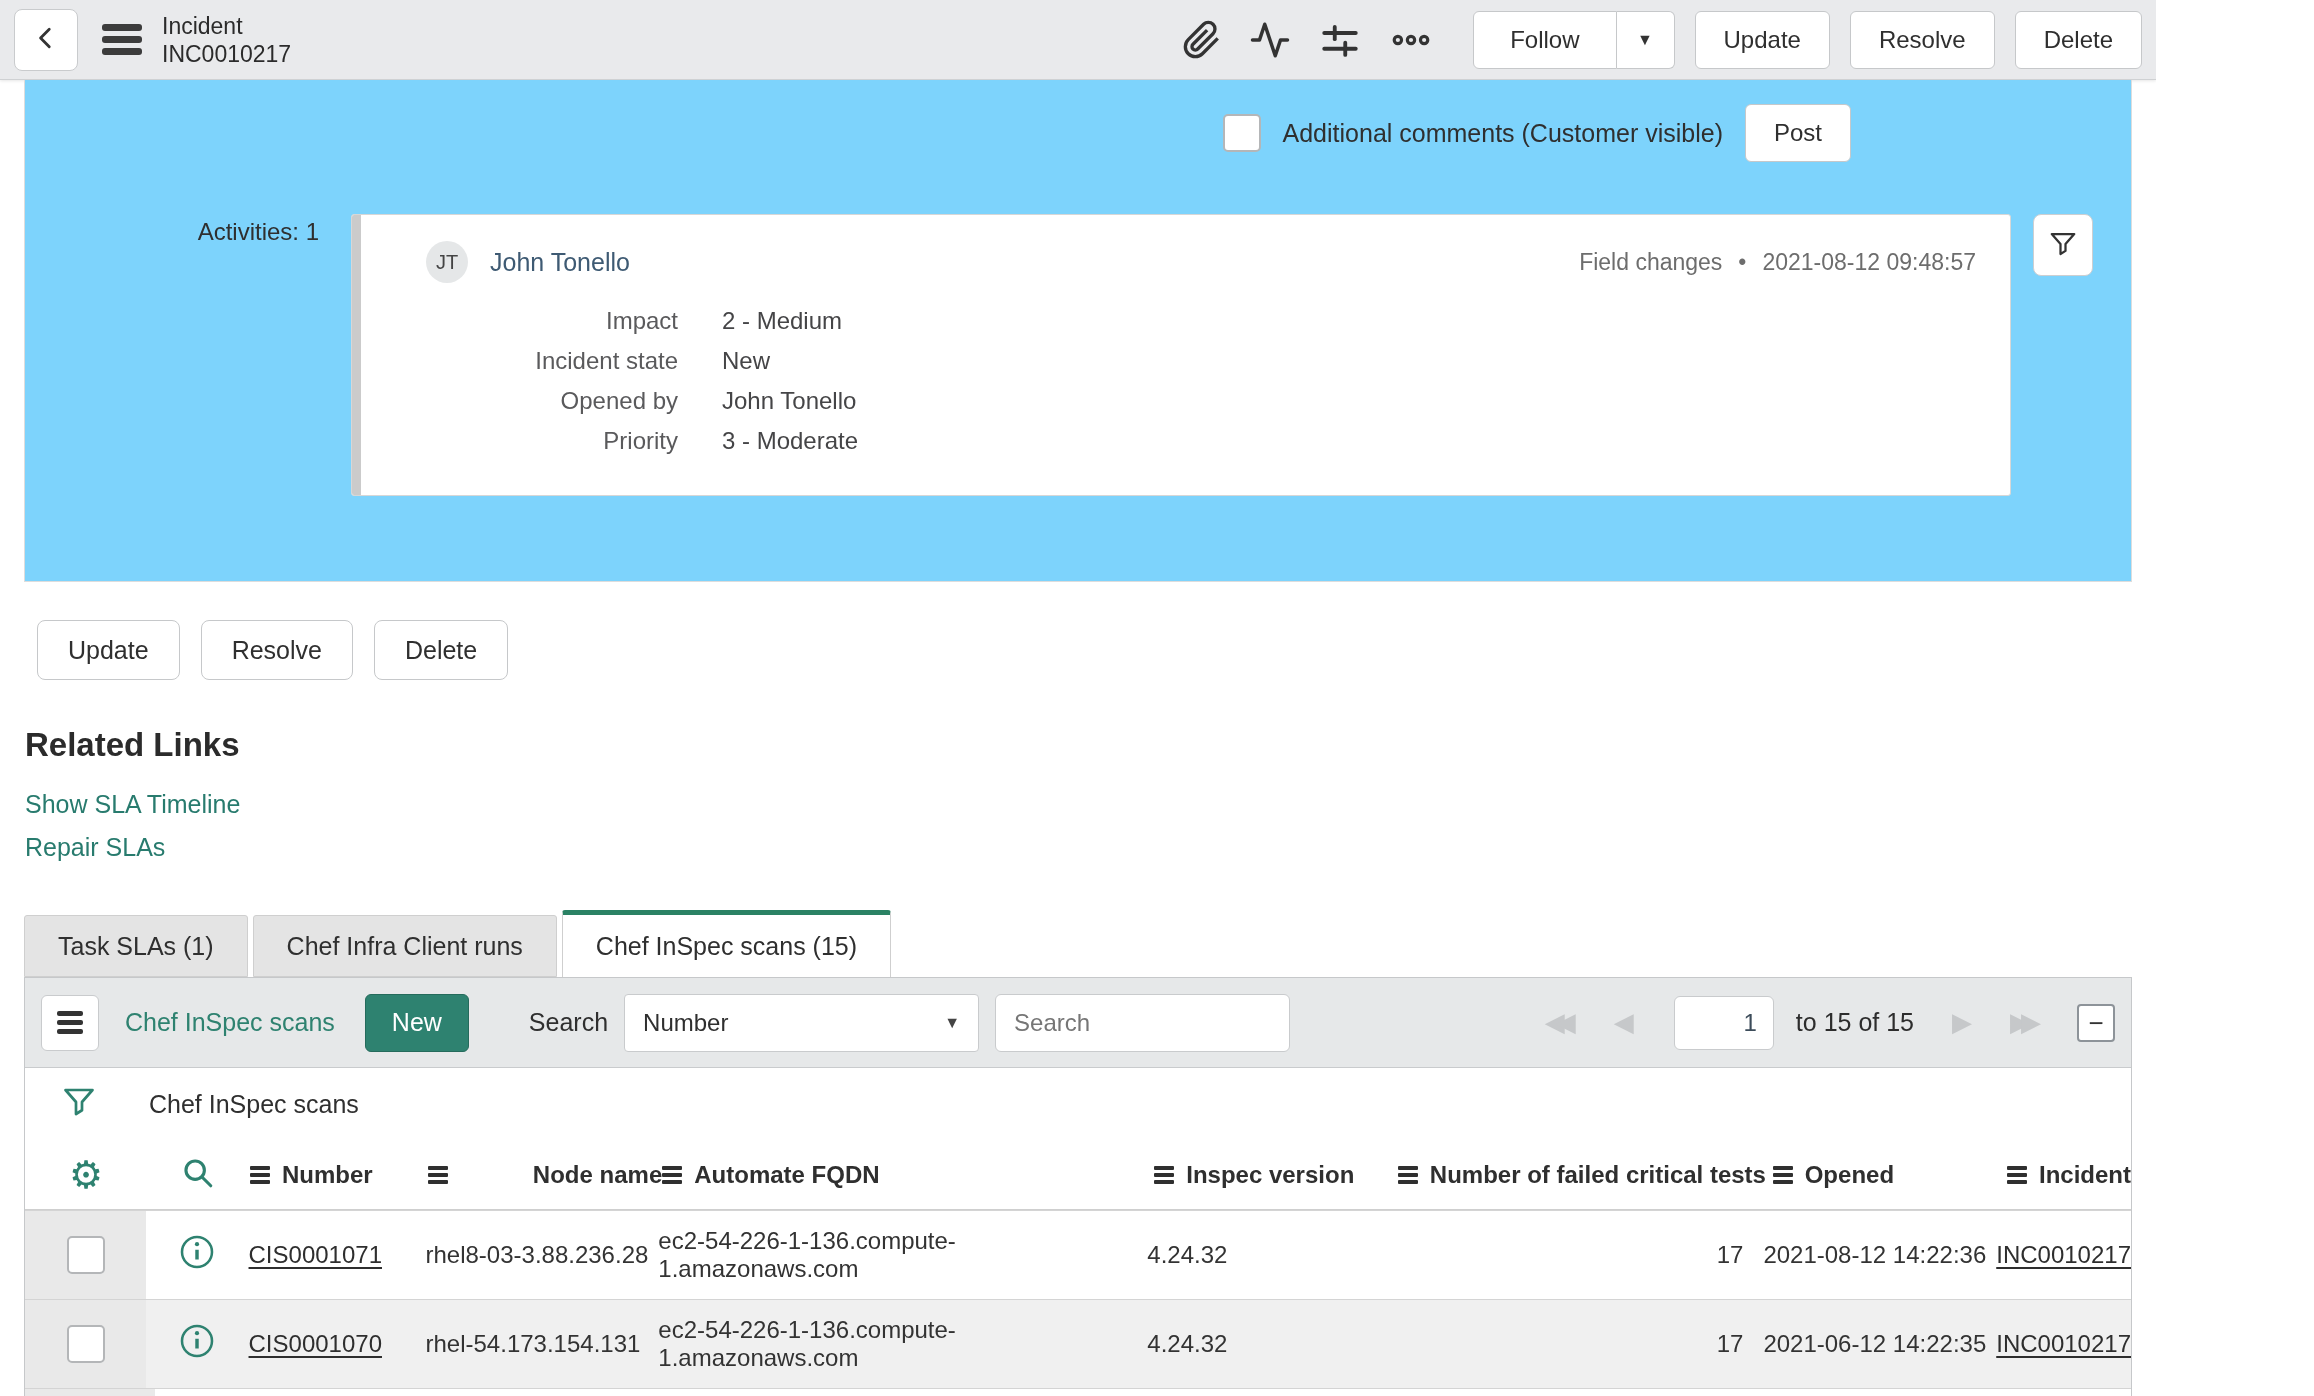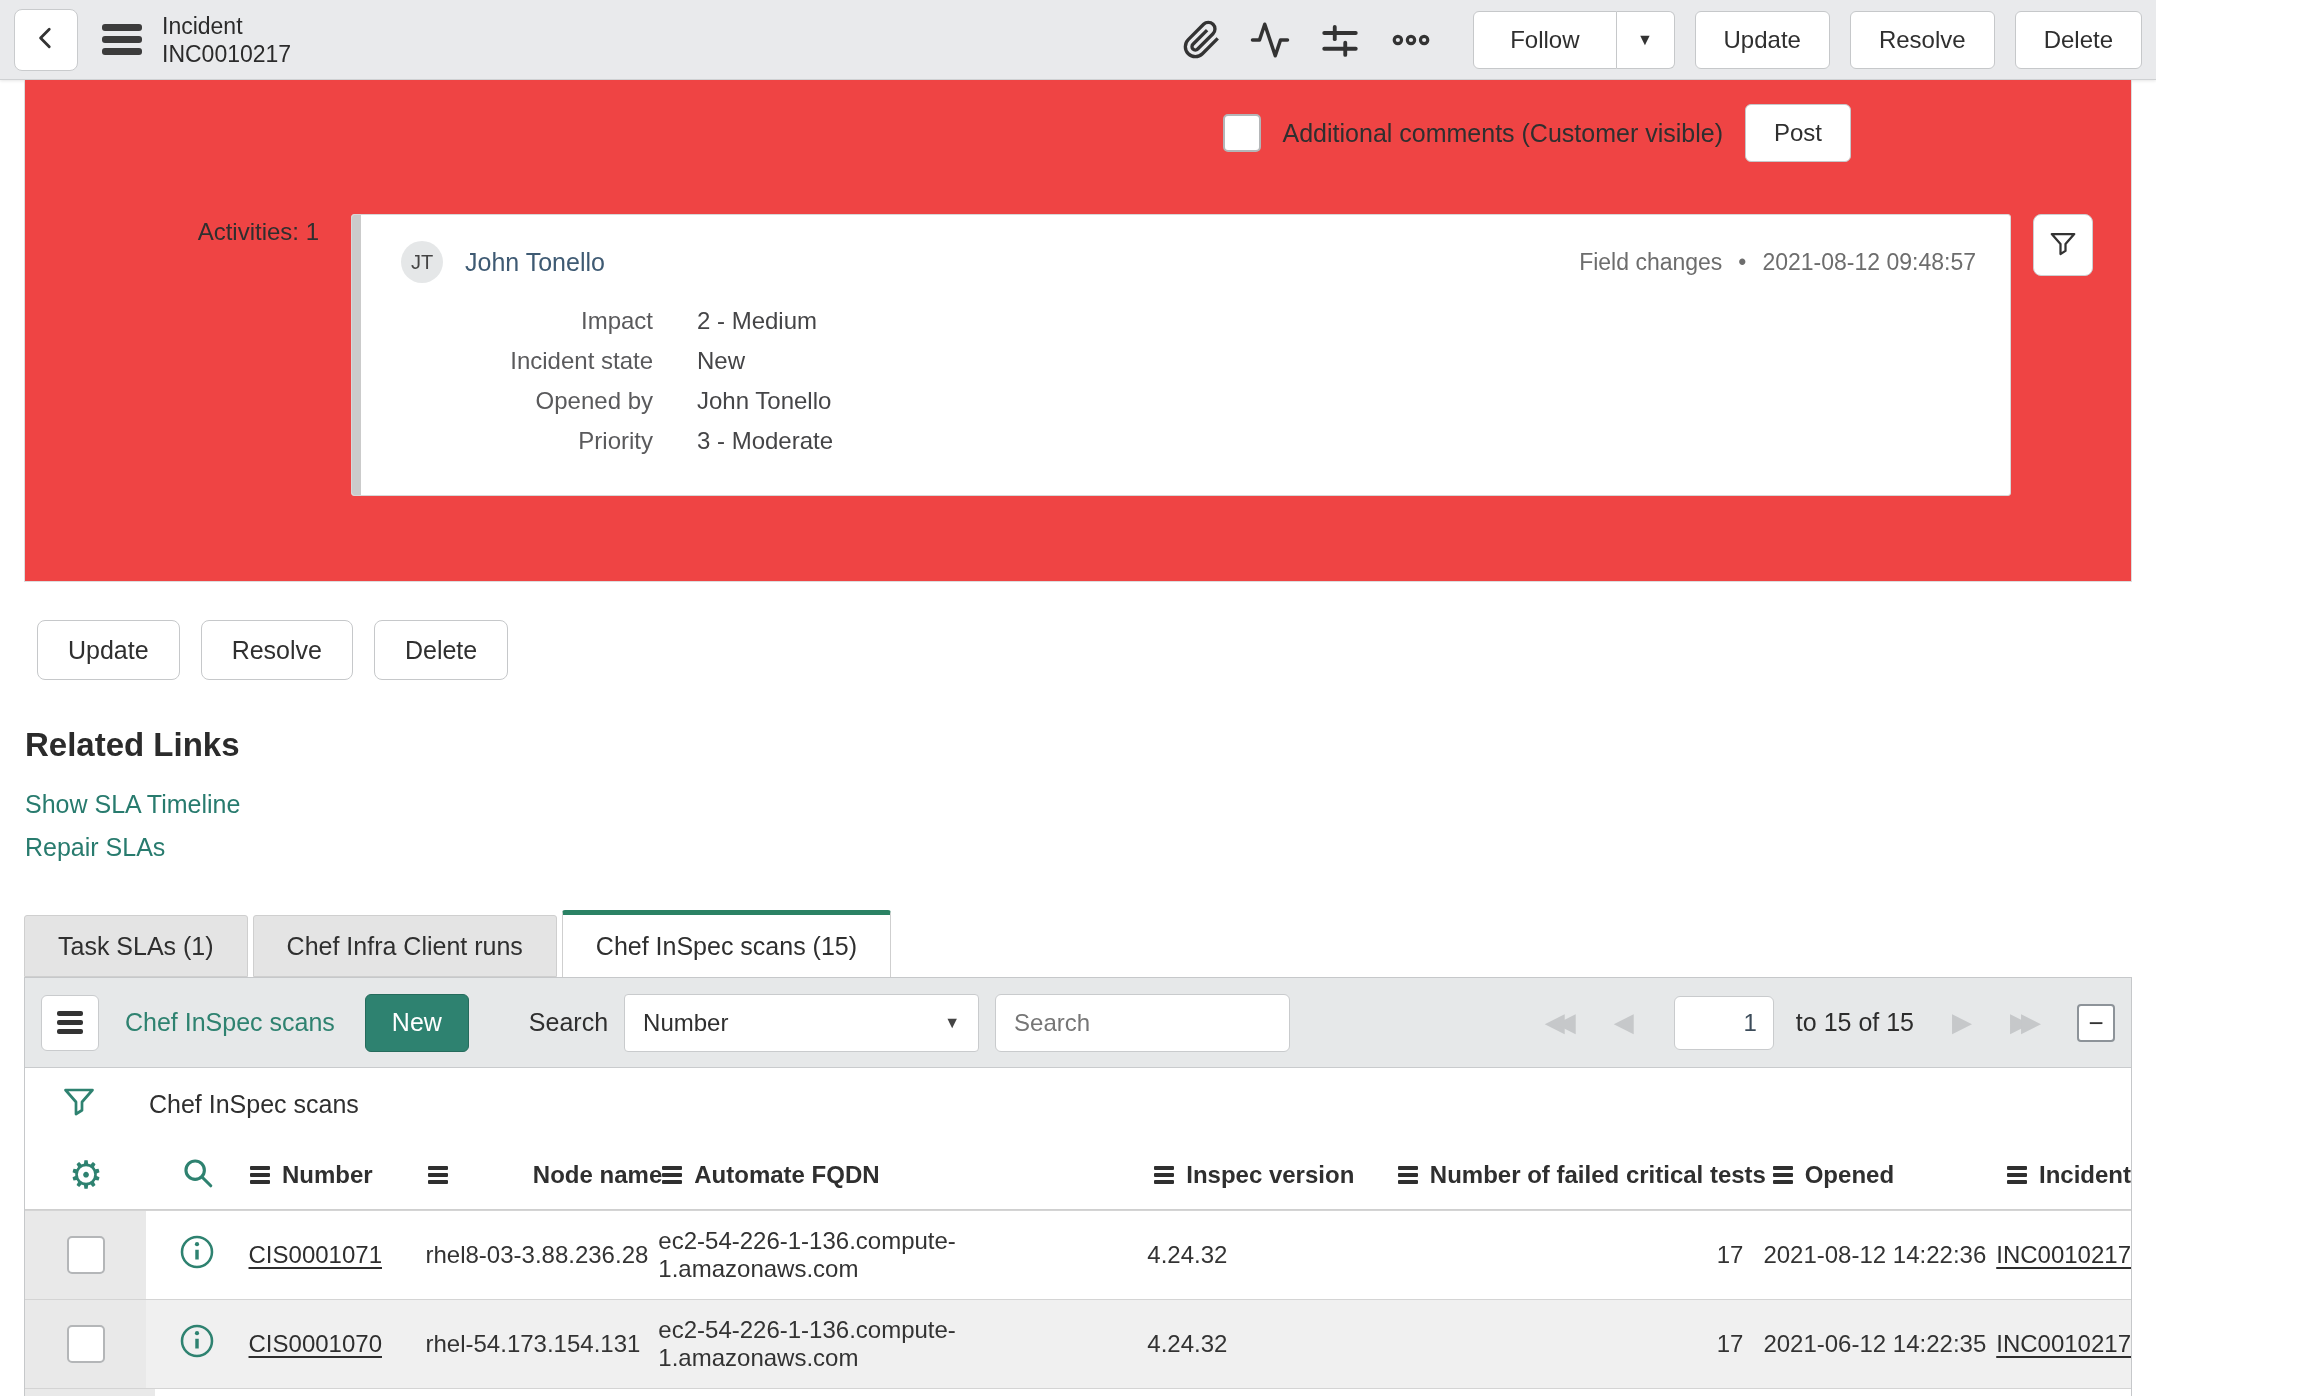--- a/index.html
+++ b/index.html
@@ -19,32 +19,32 @@
   .hdr-icon { margin:0 13px; display:flex; align-items:center; justify-content:center; cursor:pointer; }
   .btn { height:58px; background:#fff; border:1px solid #c6c8ca; border-radius:6px;
     font-size:24px; color:#2f2f2f; display:flex; align-items:center; justify-content:center;
     cursor:pointer; font-family:inherit; }
   .topbar .btn { margin-left:20px; padding:0 28px; }
   .split { display:flex; margin-left:26px; }
   .split .main { border-radius:6px 0 0 6px; padding:0 36px; margin-left:0; }
   .split .caret { border-radius:0 6px 6px 0; border-left:none; width:58px; padding:0; margin-left:0; font-size:16px; color:#333; }
 
   
-  .form-panel { margin:0 24px; height:502px; background:#ef4444;
+  .form-panel { margin:0 24px; height:502px; background:#7dd3fc;
     border:1px solid #ddd; border-top:none; }
   .comments-row { display:flex; justify-content:flex-end; align-items:center;
     padding:24px 280px 0 0; gap:22px; }
   .cb { width:38px; height:38px; background:#fff; border:2px solid #b4b6b8; border-radius:5px; cursor:pointer; appearance:none; }
   .comments-label { font-size:25px; color:#2f2f2f; }
   .post-btn { padding:6px 28px; }
 
   .activities { display:flex; align-items:flex-start; margin-top:52px; }
   .act-label { width:294px; text-align:right; font-size:24px; color:#2f2f2f; padding-top:4px; }
   .act-card { margin-left:32px; width:1660px; height:282px; border:1px solid #d7d7d7;
-    border-radius:3px; background:#fff; display:flex; }
+    border-radius:3px; background:#fff; display:flex;gap:25px; }
   .act-accent { width:9px; background:#cbcbcb; border-radius:2px 0 0 2px; }
   .act-body { flex:1; padding:26px 34px 0 40px; }
   .act-head { display:flex; align-items:center; }
   .avatar { width:42px; height:42px; border-radius:50%; background:#e5e7e8; color:#444;
     font-size:20px; display:flex; align-items:center; justify-content:center; }
   .act-author { margin-left:22px; font-size:25px; color:#3e5a73; }
   .act-meta { margin-left:auto; display:flex; align-items:center; gap:16px; font-size:23px; color:#6d6d6d; }
   .fields { margin-top:24px; }
   .field-row { display:flex; margin-bottom:12px; font-size:24px; }
   .f-label { width:252px; text-align:right; color:#5a5a5c; }

